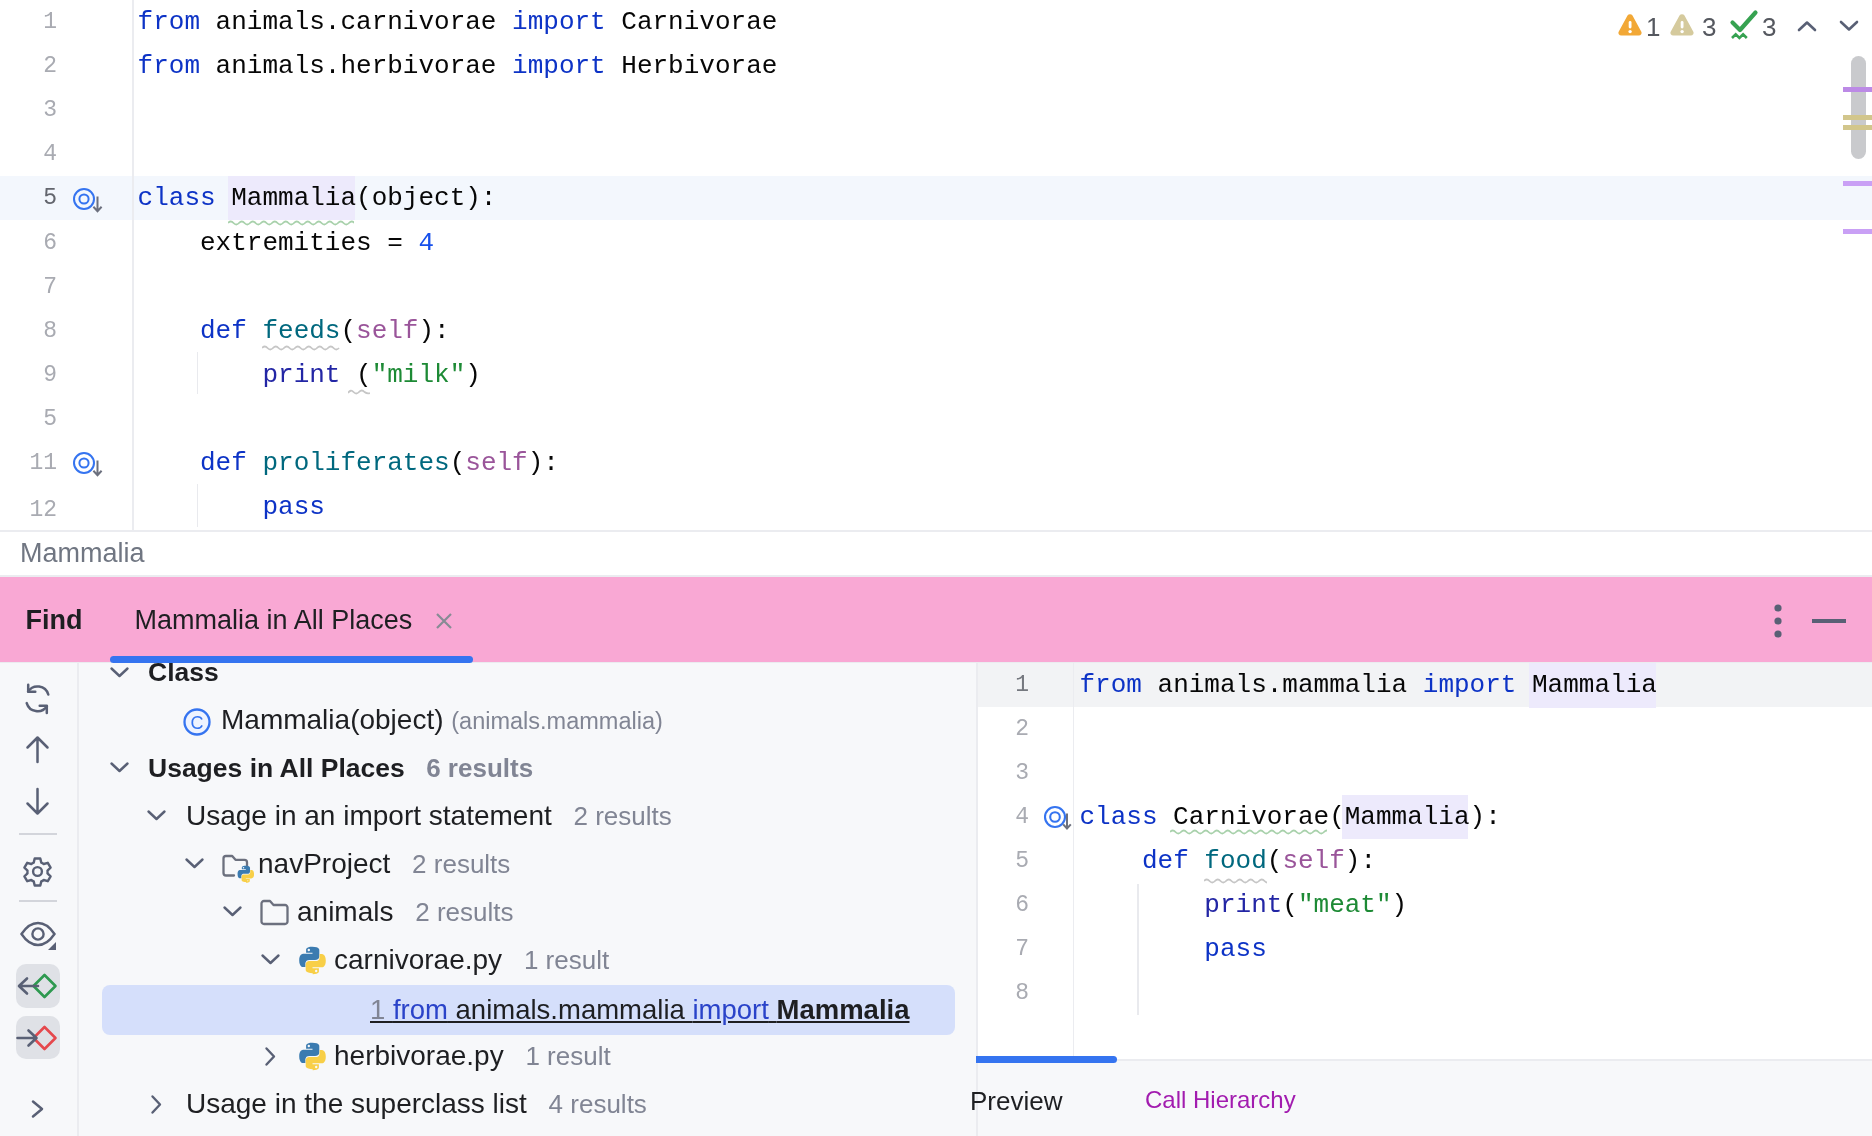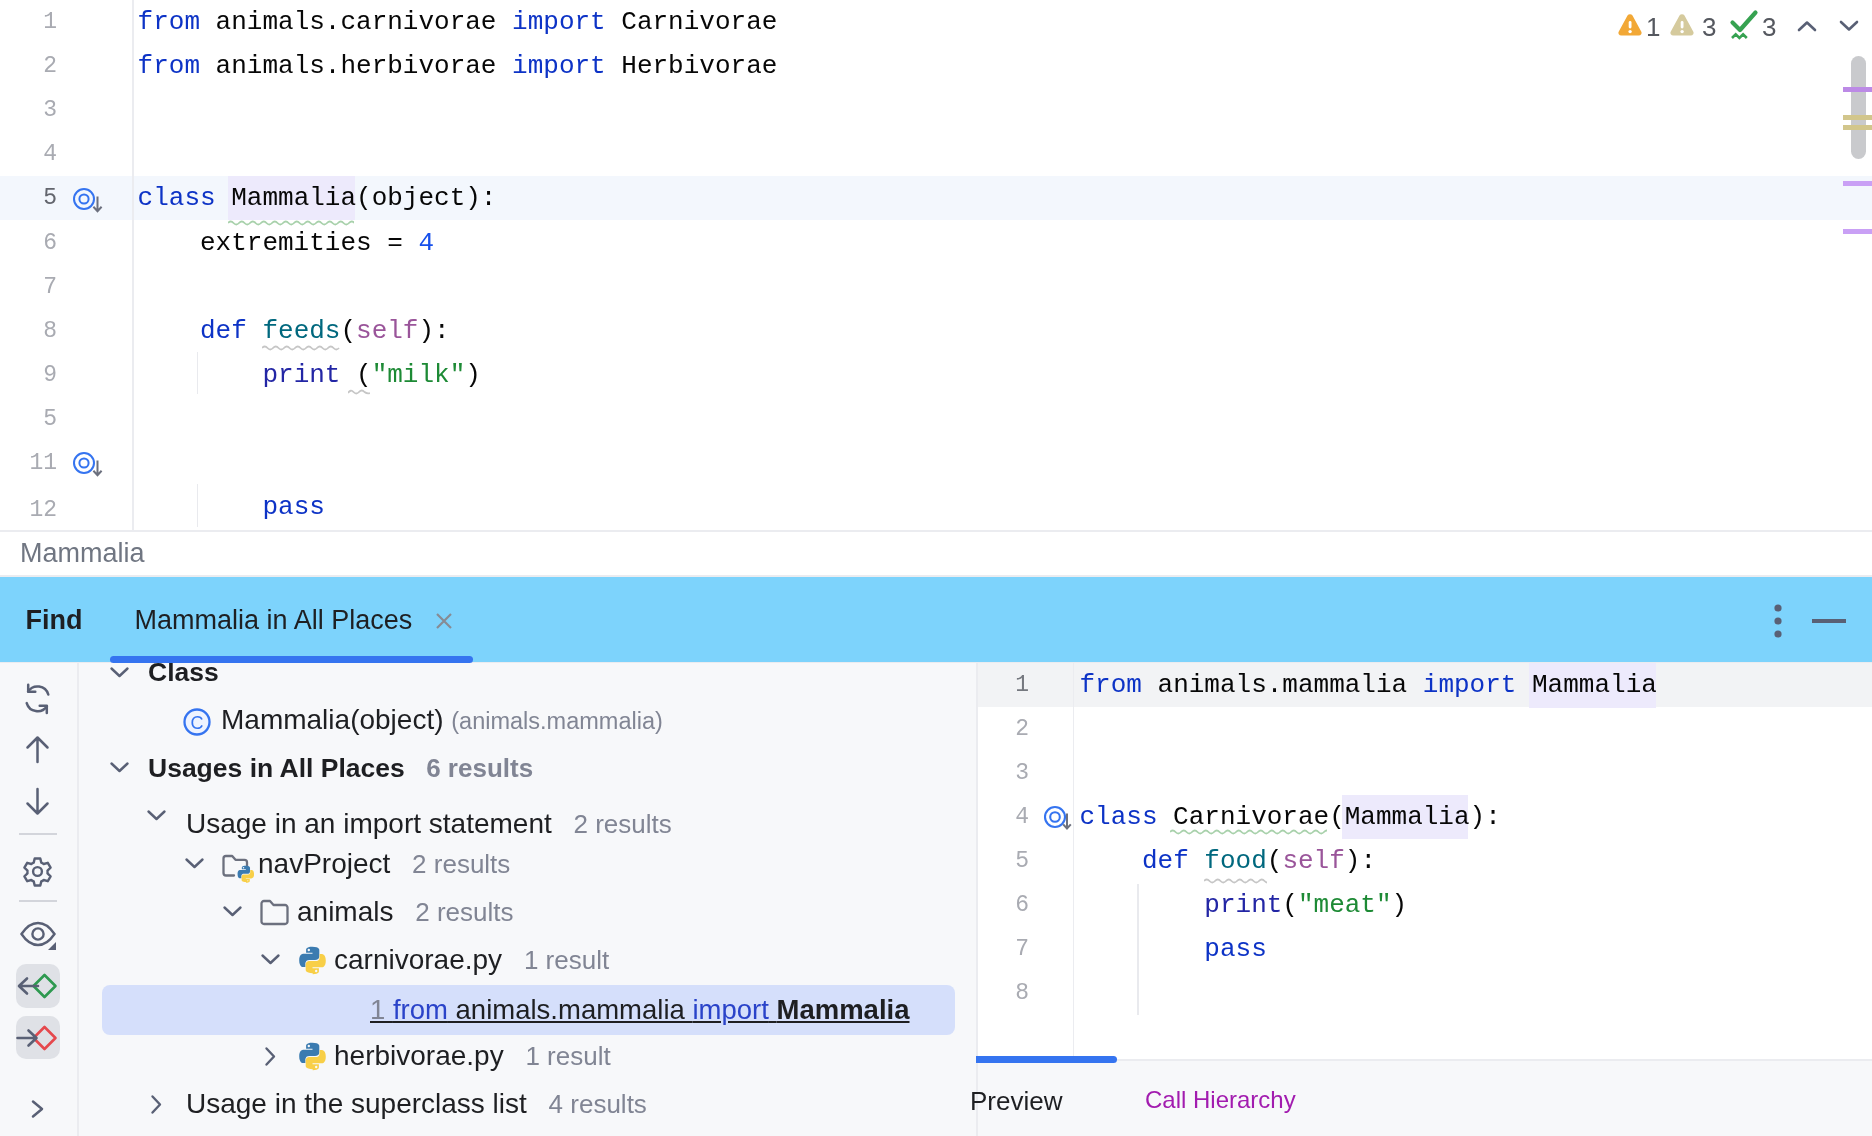--- a/index.html
+++ b/index.html
@@ -45,20 +45,21 @@
   <div class="gn" style="top:396.9px;">5</div>
   <div class="gn" style="top:441px;">11</div>
   <div class="gn" style="top:488px;">12</div>
 
   <div class="cl mono" style="top:0;"><span class="kw">from</span> animals.carnivorae <span class="kw">import</span> Carnivorae</div>
   <div class="cl mono" style="top:44.1px;"><span class="kw">from</span> animals.herbivorae <span class="kw">import</span> Herbivorae</div>
   <div class="cl mono" style="top:176.4px;"><span class="kw">class</span> <span class="ident">Mammalia</span>(object):</div>
   <div class="cl mono" style="top:220.5px;">    extremities = <span class="num">4</span></div>
   <div class="cl mono" style="top:308.7px;">    <span class="kw">def</span> <span class="fn">feeds</span>(<span class="slf">self</span>):</div>
   <div class="cl mono" style="top:352.8px;">        <span class="prn">print</span> (<span class="str">"milk"</span>)</div>
+  <div class="cl mono" style="top:441px;">    <span class="kw">def</span> <span class="fn">proliferates</span>(<span class="slf">self</span>):</div>
   <div class="cl mono" style="top:485.1px;">        <span class="kw">pass</span></div>
 
   <div class="abs" style="left:196.5px;top:352px;width:1.5px;height:42px;background:#e9eaee;"></div>
   <div class="abs" style="left:196.5px;top:484px;width:1.5px;height:43px;background:#e9eaee;"></div>
 
   <svg class="abs" style="left:70px;top:183px;" width="36" height="34" viewBox="0 0 36 34">
     <circle cx="14" cy="16" r="10" fill="none" stroke="#3574f0" stroke-width="2.0"></circle>
     <circle cx="14" cy="16" r="4.6" fill="none" stroke="#3574f0" stroke-width="2.0"></circle>
     <path d="M27.5 13.5 v14.5 M23.4 23.8 l4.1 4.4 4.1-4.4" fill="none" stroke="#6c707e" stroke-width="2.0"></path>
   </svg>
@@ -109,21 +110,21 @@
   <div class="abs" style="left:1843px;top:125px;width:29px;height:5px;background:#d2c68c;"></div>
   <div class="abs" style="left:1843px;top:181px;width:29px;height:5px;background:#c9a0f5;"></div>
   <div class="abs" style="left:1843px;top:229px;width:29px;height:5px;background:#c9a0f5;"></div>
 </div>
 
 <div class="abs" style="left:0;top:530px;width:1872px;height:2px;background:#ebecf0;"></div>
 <div class="abs" style="left:0;top:532px;width:1872px;height:43px;background:#fff;"></div>
 <div class="abs" style="left:20px;top:532px;height:43px;line-height:43px;font-size:27px;color:#707682;">Mammalia</div>
 <div class="abs" style="left:0;top:575px;width:1872px;height:1.5px;background:#ebecf0;"></div>
 
-<div class="abs" style="left:0;top:576.5px;width:1872px;height:86.5px;background:#7dd3fc;">
+<div class="abs" style="left:0;top:576.5px;width:1872px;height:86.5px;background:#f9a8d4;">
   <div class="abs b" style="left:25.6px;top:0;height:86px;line-height:86px;font-size:27px;color:#1e1f22;">Find</div>
   <div class="abs" style="left:134.6px;top:0;height:86px;line-height:86px;font-size:27px;color:#1e1f22;">Mammalia in All Places</div>
   <div class="abs" style="left:110px;bottom:0;width:363px;height:7px;background:#3574f0;border-radius:4px;z-index:1;"></div>
   <svg class="abs" style="left:434px;top:34px;" width="20" height="20" viewBox="0 0 20 20">
       <path d="M3 3 L17 17 M17 3 L3 17" fill="none" stroke="#878b94" stroke-width="2.2"></path>
     </svg>
   <svg class="abs" style="left:1771px;top:27px;" width="14" height="34" viewBox="0 0 14 34">
       <circle cx="7" cy="4" r="3.6" fill="#596075"></circle>
       <circle cx="7" cy="17" r="3.6" fill="#596075"></circle>
       <circle cx="7" cy="30" r="3.6" fill="#596075"></circle>
@@ -221,21 +222,21 @@
   <path d="M15.7 29.2 c6.6 0 6.2 -2.9 6.2 -2.9 v-3 h-6.4 v-1 h8.9 c0 0 4.4 .5 4.4 -6.6 0 -7 -3.9 -6.8 -3.9 -6.8 h-2.3 v3.3 c0 0 .2 3.9 -3.8 3.9 h-6.4 c0 0 -3.7 -.1 -3.7 3.6 v5.1 c0 0 -.6 3.4 7 3.4 z m3.5 -2 a1.2 1.2 0 1 1 0 -2.4 1.2 1.2 0 0 1 0 2.4 z" fill="#f8cf47"></path>
 </svg>
 <svg class="abs" style="left:297px;top:1041px;" width="31" height="31" viewBox="0 0 31 31">
   <path d="M15.3 1.8 c-6.6 0-6.2 2.9-6.2 2.9 v3 h6.4 v1 H6.6 c0 0 -4.4 -.5 -4.4 6.6 0 7 3.9 6.8 3.9 6.8 h2.3 v-3.3 c0 0 -.2 -3.9 3.8 -3.9 h6.4 c0 0 3.7 .1 3.7 -3.6 V5.2 c0 0 .6 -3.4 -7 -3.4 z m-3.5 2 a1.2 1.2 0 1 1 0 2.4 1.2 1.2 0 0 1 0 -2.4 z" fill="#3b7bb0"></path>
   <path d="M15.7 29.2 c6.6 0 6.2 -2.9 6.2 -2.9 v-3 h-6.4 v-1 h8.9 c0 0 4.4 .5 4.4 -6.6 0 -7 -3.9 -6.8 -3.9 -6.8 h-2.3 v3.3 c0 0 .2 3.9 -3.8 3.9 h-6.4 c0 0 -3.7 -.1 -3.7 3.6 v5.1 c0 0 -.6 3.4 7 3.4 z m3.5 -2 a1.2 1.2 0 1 1 0 -2.4 1.2 1.2 0 0 1 0 2.4 z" fill="#f8cf47"></path>
 </svg>
 
 <div class="tree-row b" style="left:148px;top:648px;font-size:26.5px;">Class</div>
 <div class="tree-row" style="left:221px;top:696px;">Mammalia(object) <span class="gray" style="font-size:23.5px;">(animals.mammalia)</span></div>
 <div class="tree-row b" style="left:148px;top:744px;font-size:26.5px;">Usages in All Places <span class="gray" style="margin-left:14px;font-size:26px;">6 results</span></div>
-<div class="tree-row" style="left:186px;top:792px;margin-top:8px;">Usage in an import statement <span class="gray" style="margin-left:14px;font-size:26px;">2 results</span></div>
+<div class="tree-row" style="left:186px;top:792px;">Usage in an import statement <span class="gray" style="margin-left:14px;font-size:26px;">2 results</span></div>
 <div class="tree-row" style="left:258px;top:840px;">navProject <span class="gray" style="margin-left:14px;font-size:26px;">2 results</span></div>
 <div class="tree-row" style="left:297px;top:888px;">animals <span class="gray" style="margin-left:14px;font-size:26px;">2 results</span></div>
 <div class="tree-row" style="left:334px;top:936px;">carnivorae.py <span class="gray" style="margin-left:14px;font-size:26px;">1 result</span></div>
 <div class="abs" style="left:102px;top:985px;width:853px;height:50px;background:#d5dffb;border-radius:8px;"></div>
 <div class="tree-row" style="left:370px;top:986px;font-size:27.5px;text-decoration:underline;"><span class="gray">1 </span><span style="color:#2a43c9;">from</span> animals.mammalia <span style="color:#2a43c9;">import</span> <span class="b">Mammalia</span></div>
 <div class="tree-row" style="left:334px;top:1032px;">herbivorae.py <span class="gray" style="margin-left:14px;font-size:26px;">1 result</span></div>
 <div class="tree-row" style="left:186px;top:1080px;">Usage in the superclass list <span class="gray" style="margin-left:14px;font-size:26px;">4 results</span></div>
 
 <div class="abs" id="preview" style="left:977.5px;top:663px;width:894.5px;height:393px;background:#fff;">
   <div class="abs" style="left:0;top:0;width:894.5px;height:44px;background:#f2f3f5;"></div>

